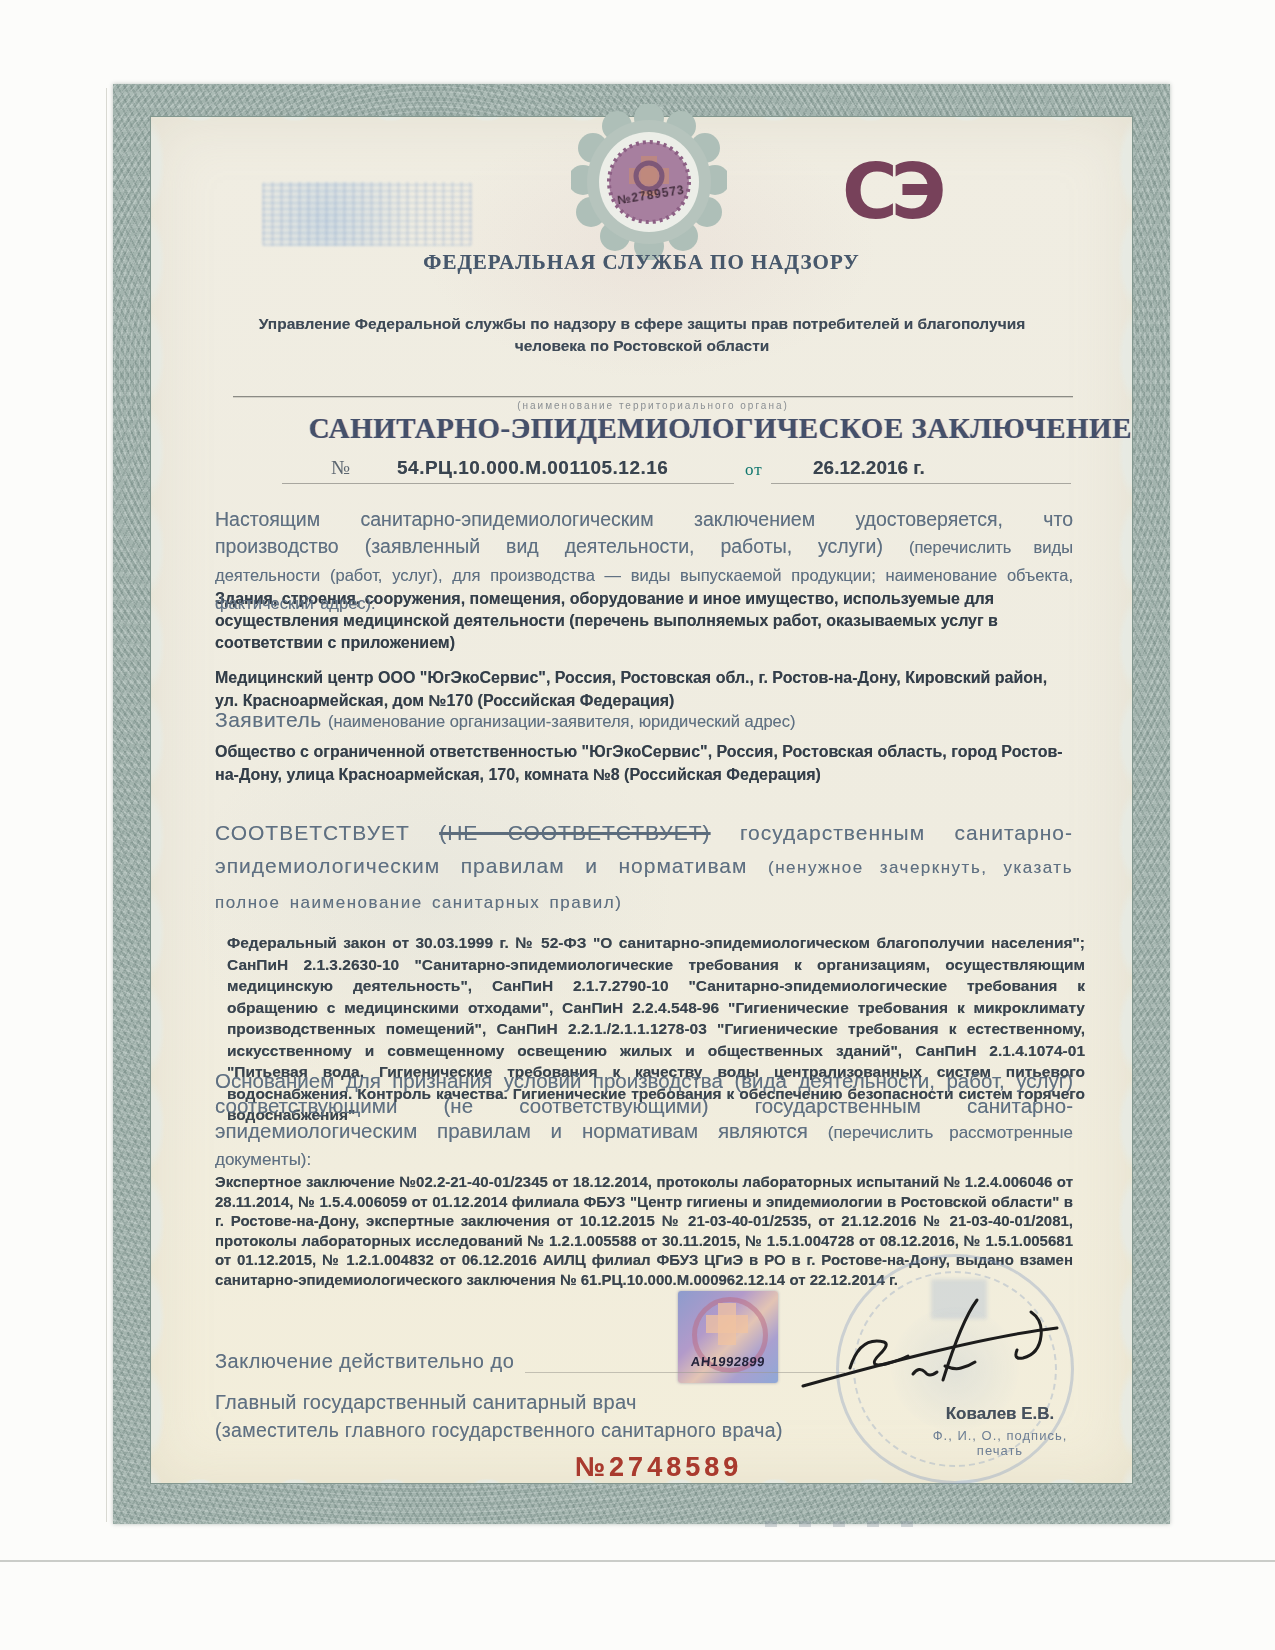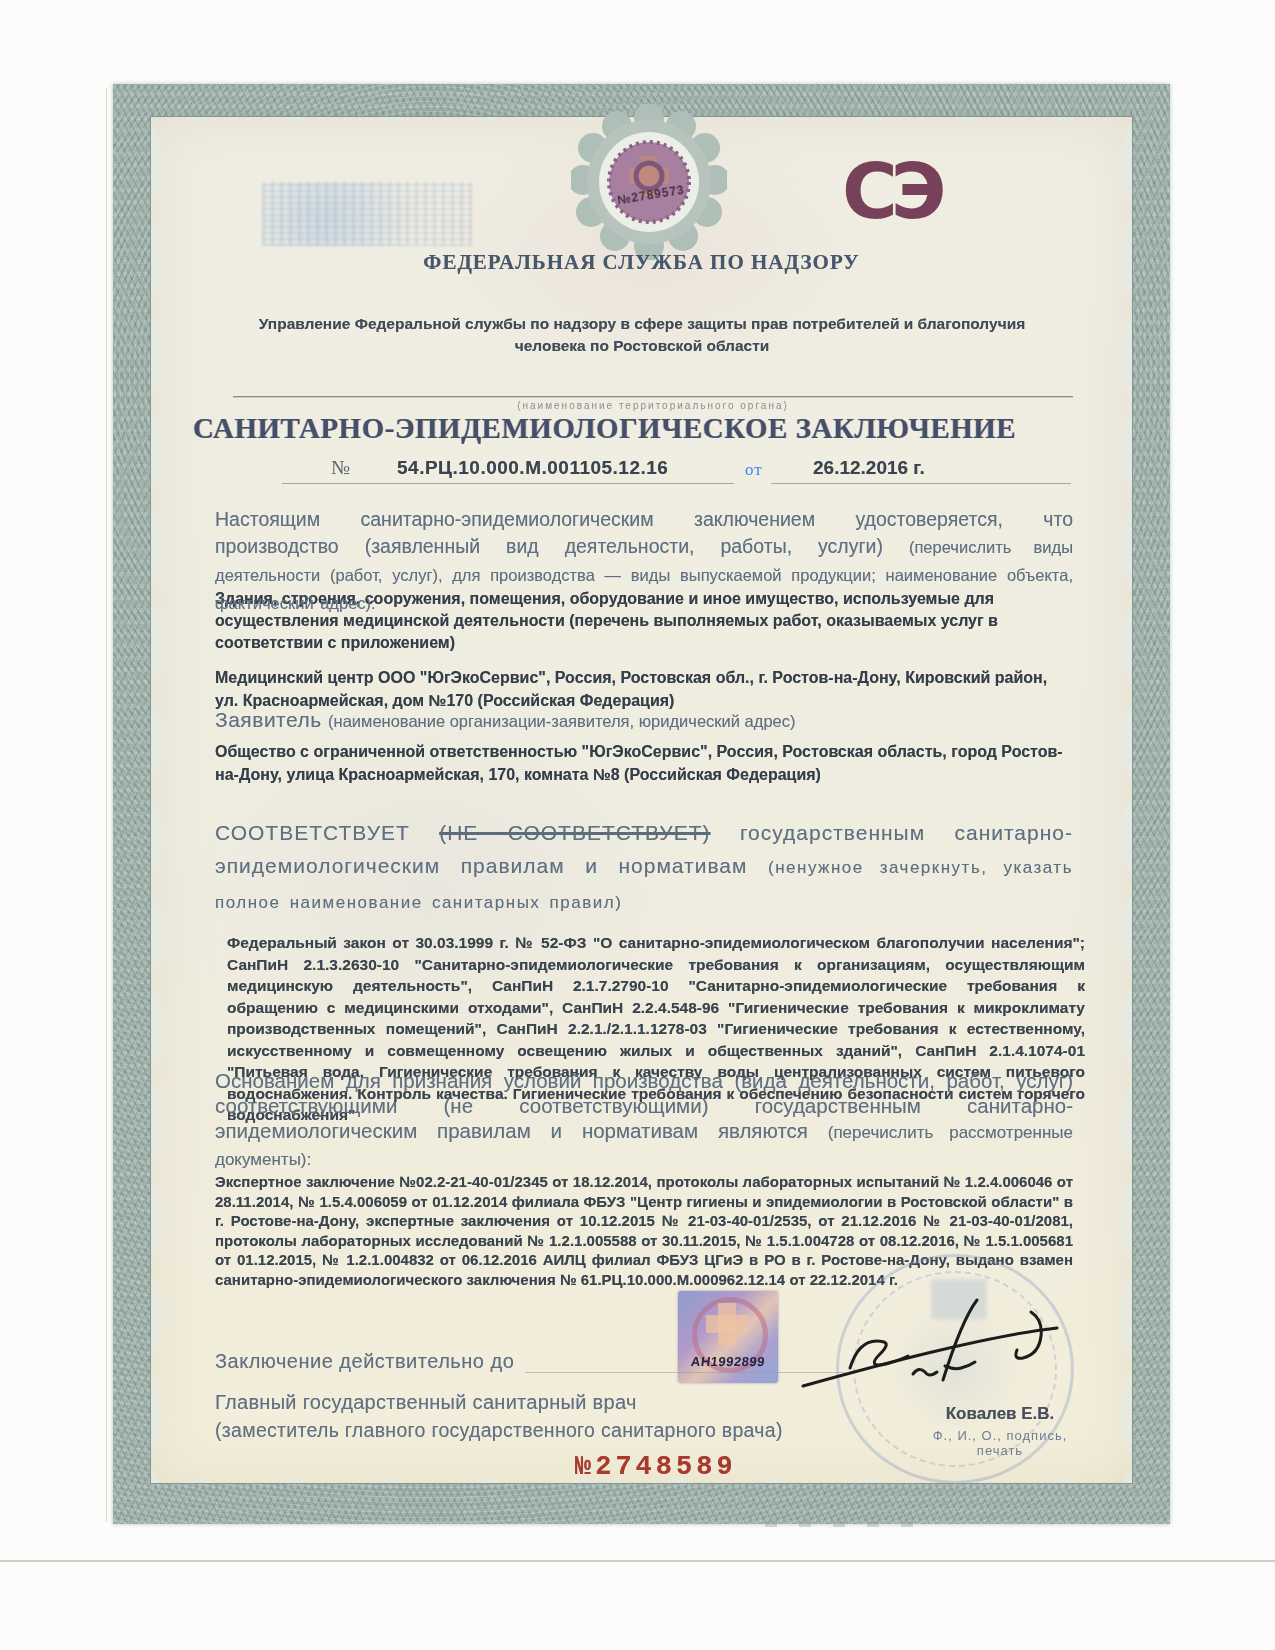--- a/index.html
+++ b/index.html
@@ -76,31 +76,31 @@
     letter-spacing:1px;text-shadow:0 0 .6px rgba(70,88,108,.5);}
   .hdr1{top:250px;font-size:21px;}
   .hdr2{top:281px;font-size:21px;}
   .dept{position:absolute;left:232px;top:313px;width:820px;text-align:center;
     font-size:15.5px;font-weight:bold;color:#3e4a57;line-height:22px;
     text-shadow:0 0 .5px rgba(62,74,87,.4);}
   .org-rule{position:absolute;left:233px;top:396px;width:840px;height:1px;
     background:#8b8b85;box-shadow:0 1px 0 rgba(139,139,133,.3);}
   .org-caption{position:absolute;left:233px;top:400px;width:840px;text-align:center;
     font-size:10px;color:#8a8f93;letter-spacing:2px;filter:blur(.5px);}
-  .doc-title{position:absolute;left:151px;top:412px;width:981px;text-align:left;
+  .doc-title{position:absolute;left:151px;top:412px;width:981px;text-align:right;
     font-family:"Liberation Serif", serif;font-weight:bold;font-size:29px;color:#44506a;
     letter-spacing:.5px;
-    text-shadow:.7px 0 0 rgba(130,50,70,.30), -.7px 0 0 rgba(45,75,125,.30);margin-left:42px;}
+    text-shadow:.7px 0 0 rgba(130,50,70,.30), -.7px 0 0 rgba(45,75,125,.30);}
   .num-row{position:absolute;left:151px;top:456px;width:981px;height:30px;}
   .no-label{position:absolute;left:180px;top:0;font-family:"Liberation Serif", serif;
     font-size:20px;color:#5c6670;}
   .num-value{position:absolute;left:246px;top:1px;font-size:19px;font-weight:bold;color:#39444f;
     letter-spacing:.5px;text-shadow:0 0 .5px rgba(57,68,79,.45);}
   .ot-label{position:absolute;left:594px;top:4px;font-family:"Liberation Serif", serif;
-    font-size:17px;color:#3b82f6;letter-spacing:1px;}
+    font-size:17px;color:#0f766e;letter-spacing:1px;}
   .date-value{position:absolute;left:662px;top:1px;font-size:19px;font-weight:bold;color:#39444f;
     text-shadow:0 0 .5px rgba(57,68,79,.45);}
   .num-underline1{position:absolute;left:131px;top:27px;width:452px;height:1px;background:#908f88;opacity:.75;}
   .num-underline2{position:absolute;left:620px;top:27px;width:300px;height:1px;background:#908f88;opacity:.75;}
   .form-text{color:#5f7082;text-shadow:0 0 .5px rgba(95,112,130,.45);}
   .typed{color:#333e49;font-weight:bold;text-shadow:0 0 .4px rgba(51,62,73,.5);}
   .para{position:absolute;left:215px;width:858px;text-align:justify;}
   .intro{top:506px;font-size:19.5px;line-height:27px;word-spacing:5px;}
   .intro .small{font-size:16.5px;word-spacing:2px;}
   .activity{top:588px;font-size:16px;line-height:22px;text-align:left;}
@@ -119,21 +119,21 @@
   .documents{top:1172px;font-size:15px;line-height:19.5px;font-weight:bold;
     color:#39444e;text-shadow:0 0 .4px rgba(57,68,78,.5);}
   .valid-until{position:absolute;left:215px;top:1350px;font-size:20px;letter-spacing:.5px;}
   .valid-rule{position:absolute;left:525px;top:1372px;width:320px;height:1px;background:#9a998f;opacity:.55;}
   .chief{position:absolute;left:215px;top:1391px;font-size:20px;letter-spacing:.3px;}
   .deputy{position:absolute;left:215px;top:1419px;font-size:19.5px;letter-spacing:.3px;}
   .signer-name{position:absolute;left:935px;top:1404px;width:130px;text-align:center;
     font-size:17px;font-weight:bold;color:#45505c;text-shadow:0 0 .4px rgba(69,80,92,.5);}
   .signer-caption{position:absolute;left:910px;top:1428px;width:180px;text-align:center;
     font-size:13px;color:#6d7e94;letter-spacing:1px;filter:blur(.3px);}
-  .red-serial{position:absolute;left:575px;top:1452px;font-family:Liberation Mono, monospace;
+  .red-serial{position:absolute;left:575px;top:1452px;font-family:Liberation Sans, sans-serif;
     font-size:27px;font-weight:bold;color:#a93a2e;letter-spacing:4px;
     text-shadow:0 0 .6px rgba(169,58,46,.5);}
   .footer-marks{position:absolute;left:765px;top:1521px;width:150px;height:6px;opacity:.35;
     background:repeating-linear-gradient(90deg,#8b97a0 0 12px, transparent 12px 34px);
     filter:blur(.5px);}
 </style>
 </head>
 <body>
 
 <div id="page">

